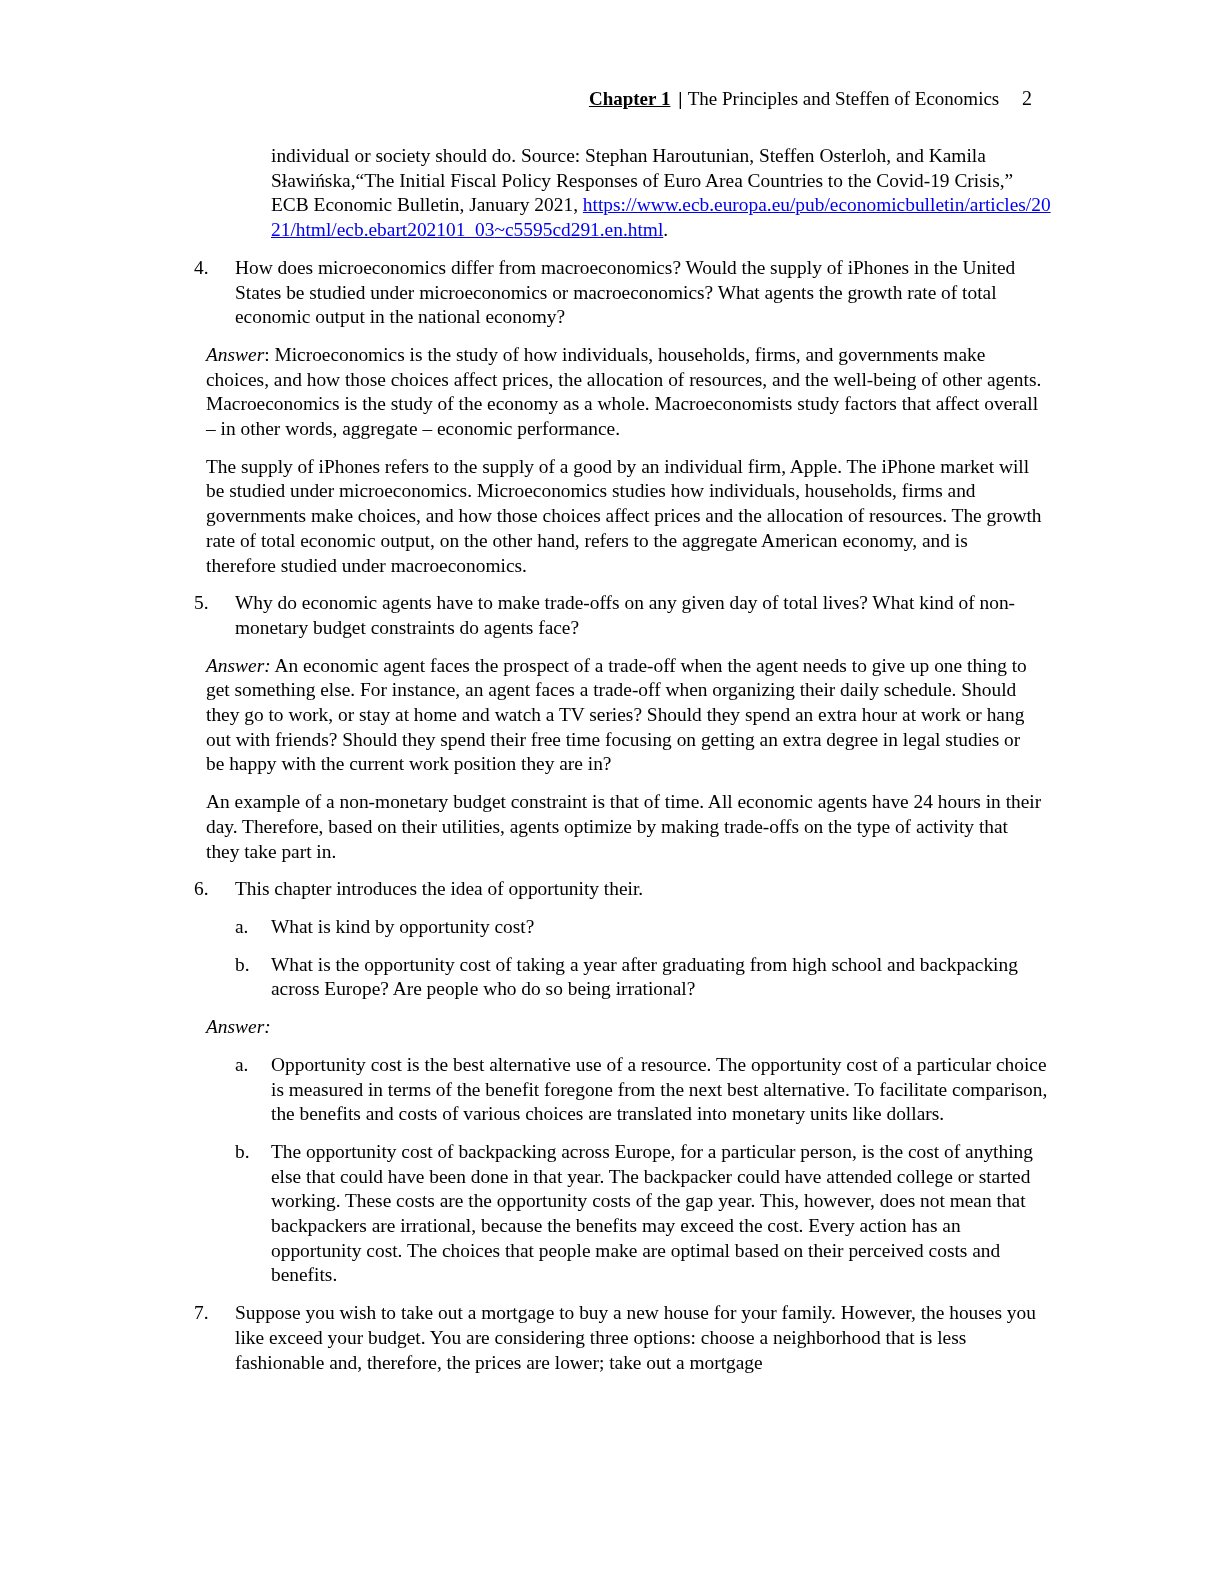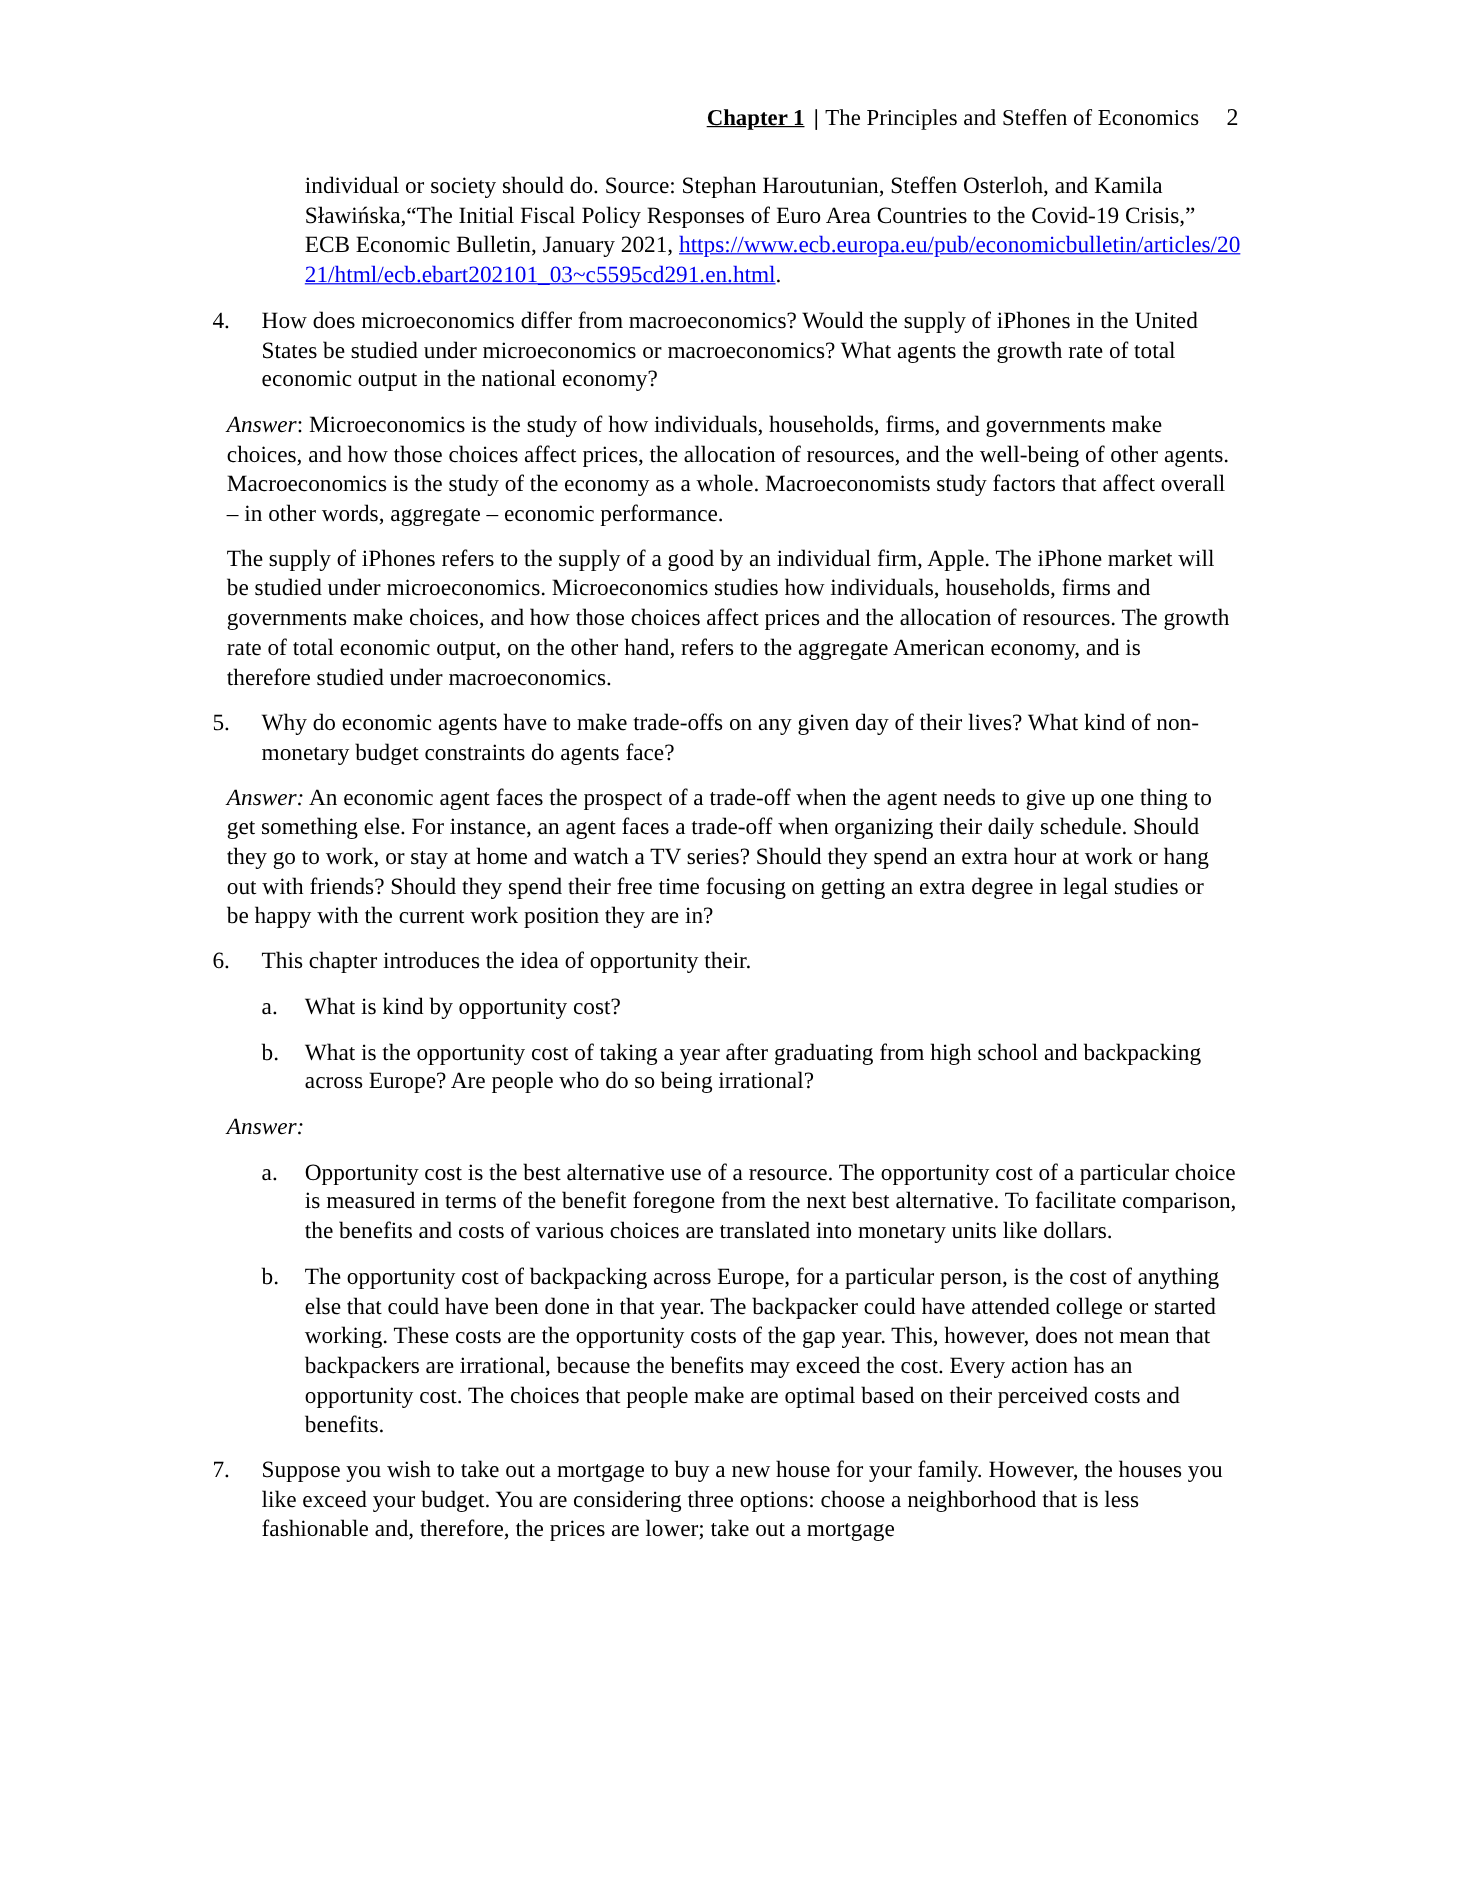--- a/index.html
+++ b/index.html
@@ -22,21 +22,21 @@
       font-size: 19px;
       line-height: 24px;
       white-space: nowrap;
     }
     .header .chap { font-weight: bold; text-decoration: underline; }
     .header .sep { font-weight: bold; margin: 0 1px 0 3px; }
     .header .pnum { margin-left: 18px; font-size: 20px; }
 
     .content {
       position: absolute;
-      left: 177px;
+      left: 194px;
       top: 144px;
       width: 860px;
       font-size: 19.4px;
       line-height: 24.7px;
     }
     p { margin: 12px; }
     .block { margin-bottom: 13px; }
     .indent { padding-left: 77px; }
     .q {
       display: flex;
@@ -83,23 +83,24 @@
 
   <div class="q">
     <span class="num">4.</span>
     <span class="txt">How does microeconomics differ from macroeconomics? Would the supply of iPhones in the United States be studied under microeconomics or macroeconomics? What agents the growth rate of total economic output in the national economy?</span>
   </div>
   <p class="block"><span class="ital">Answer</span><span>:</span> <span>Microeconomics is the study of how individuals, households, firms, and governments make choices, and how those choices affect prices, the allocation of resources, and the well-being of other agents. Macroeconomics is the study of the economy as a whole. Macroeconomists study factors that affect overall – in other words, aggregate – economic performance.</span></p>
   <p class="block">The supply of iPhones refers to the supply of a good by an individual firm, Apple. The iPhone market will be studied under microeconomics. Microeconomics studies how individuals, households, firms and governments make choices, and how those choices affect prices and the allocation of resources. The growth rate of total economic output, on the other hand, refers to the aggregate American economy, and is therefore studied under macroeconomics.</p>
 
   <div class="q">
     <span class="num">5.</span>
-    <span class="txt">Why do economic agents have to make trade-offs on any given day of their lives? What kind of non-monetary budget constraints do agents face?</span>
+    <span class="txt">Why do economic agents have to make trade-offs on any given day of total lives? What kind of non-monetary budget constraints do agents face?</span>
   </div>
   <p class="block"><span class="ital">Answer:</span> <span>An economic agent faces the prospect of a trade-off when the agent needs to give up one thing to get something else. For instance, an agent faces a trade-off when organizing their daily schedule. Should they go to work, or stay at home and watch a TV series? Should they spend an extra hour at work or hang out with friends? Should they spend their free time focusing on getting an extra degree in legal studies or be happy with the current work position they are in?</span></p>
+  <p class="block">An example of a non-monetary budget constraint is that of time. All economic agents have 24 hours in their day. Therefore, based on their utilities, agents optimize by making trade-offs on the type of activity that they take part in.</p>
 
   <div class="q">
     <span class="num">6.</span>
     <span class="txt">This chapter introduces the idea of opportunity their.</span>
   </div>
   <div class="sub">
     <span class="num">a.</span>
     <span class="txt">What is kind by opportunity cost?</span>
   </div>
   <div class="sub">

